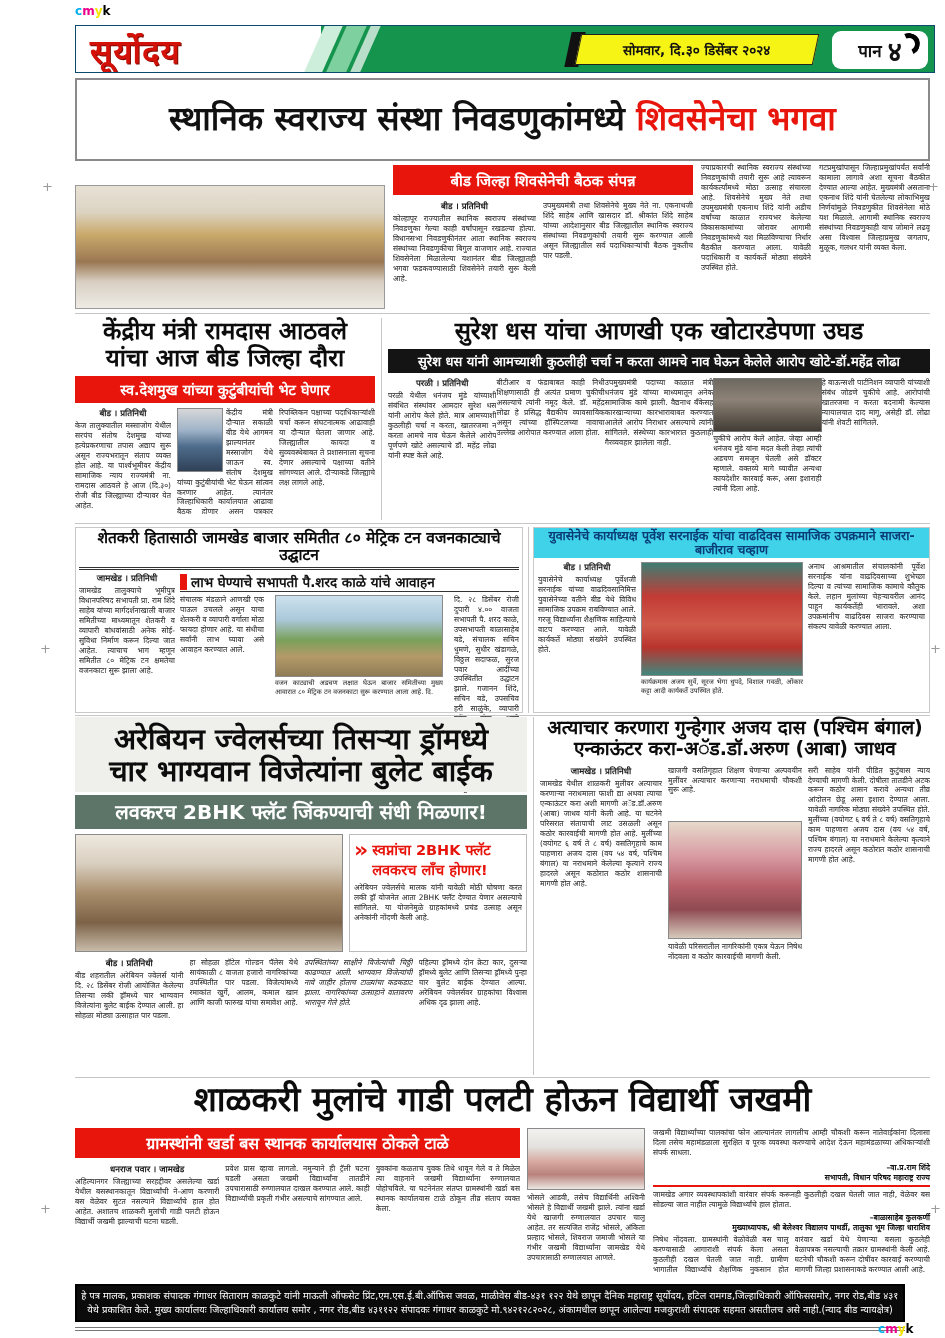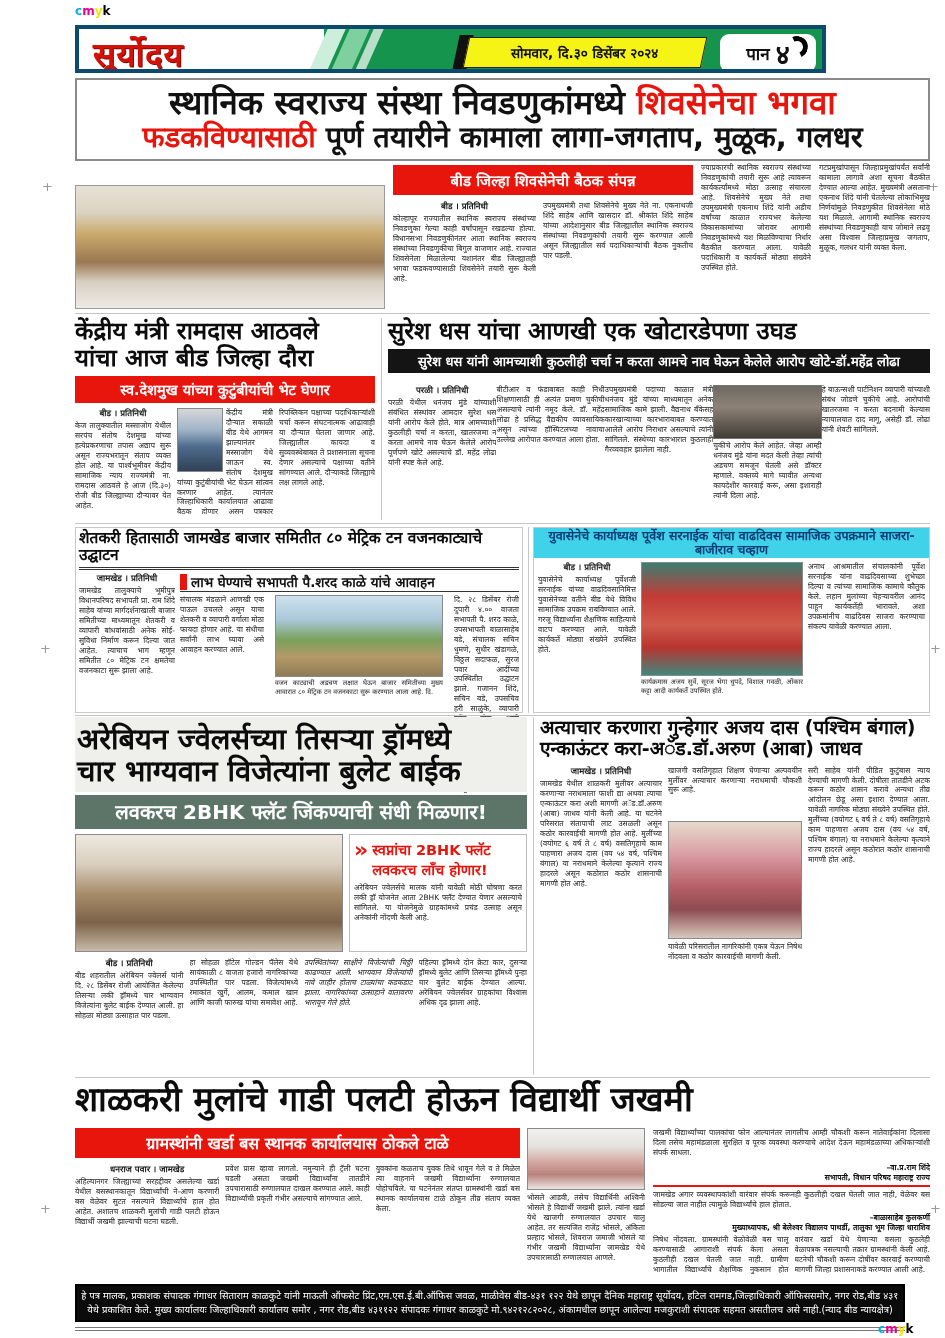--- a/index.html
+++ b/index.html
@@ -4,21 +4,21 @@
 <style>
   html,body{margin:0;padding:0;background:#e9e9e9;}
   *{box-sizing:border-box;}
   #page{position:relative;width:945px;height:1338px;background:#ffffff;margin:0 auto;
         font-family:"DejaVu Sans",sans-serif;color:#111;overflow:hidden;}
   .abs{position:absolute;}
   .hairline-h{position:absolute;height:1px;background:#c6c6c6;}
   .hairline-v{position:absolute;width:1px;background:#c6c6c6;}
   .crop{position:absolute;color:#9a9a9a;font-size:13px;line-height:1;}
   
-  #masthead{left:75px;top:25px;width:751px;height:48px;border:4px solid #0c4a6e;background:#fff;overflow:hidden;}
+  #masthead{left:75px;top:25px;width:860px;height:48px;border:1px solid #0c4a6e;background:#fff;overflow:hidden;}
   #mast-logo{position:absolute;left:14px;top:2px;font-size:33px;font-weight:bold;color:#d31108;
              text-shadow:1px 1px 0 #7e0b05;letter-spacing:1px;}
   #mast-green{position:absolute;left:245px;top:0;right:0;bottom:0;background:#15944e;}
   .stripe{position:absolute;top:-4px;height:56px;transform:skewX(-24deg);}
   #mast-date{position:absolute;right:118px;top:8px;width:238px;height:31px;background:#f6f414;
              transform:skewX(-12deg);border:1px solid #222;display:flex;align-items:center;justify-content:center;}
   #mast-date span{transform:skewX(12deg);font-weight:bold;font-size:13.5px;color:#111;}
   #mast-date-tip{position:absolute;right:352px;top:6px;width:14px;height:35px;background:#111;transform:skewX(-12deg);}
   #page-badge{position:absolute;right:6px;top:5px;width:96px;height:38px;background:#fff;border-radius:9px;
               display:flex;align-items:center;justify-content:center;gap:6px;}
@@ -31,21 +31,21 @@
             display:flex;flex-direction:column;align-items:center;justify-content:center;}
   .lead-l1{font-size:33px;font-weight:bold;line-height:1.1;white-space:nowrap;}
   .lead-l2{font-size:29px;font-weight:bold;line-height:1.15;white-space:nowrap;}
   .red{color:#e8150d;}
   
   .bc{font-size:7.5px;line-height:1.33;text-align:justify;color:#1c1c1c;overflow:hidden;}
   .bc .dl{display:block;font-weight:bold;font-size:8.5px;text-align:center;margin-bottom:2px;}
   .photo{background:#b9a98c;}
   .redbox{background:#e8150d;color:#fff;font-weight:bold;display:flex;align-items:center;justify-content:center;text-align:center;}
   .blackbar{background:#141414;color:#fff;font-weight:bold;display:flex;align-items:center;justify-content:center;text-align:center;}
-  .hl{font-weight:bold;color:#0c0c0c;text-align:left;line-height:1.12;}
+  .hl{font-weight:bold;color:#0c0c0c;text-align:center;line-height:1.12;}
   .caption{font-size:6.8px;line-height:1.3;text-align:justify;color:#222;overflow:hidden;}
   .sign{font-weight:bold;font-size:7.6px;text-align:right;}
   
   #footer{left:75px;top:1284px;width:830px;height:38px;background:#0b0b0b;border:2px solid #000;
           color:#fff;display:flex;flex-direction:column;align-items:center;justify-content:center;}
   #footer div{font-size:9.6px;line-height:1.45;white-space:nowrap;overflow:hidden;width:99%;text-align:center;}
   #footer-rule{left:75px;top:1327px;width:830px;height:4px;border-top:1px solid #777;border-bottom:1px solid #777;}
   .cmyk{font-weight:bold;font-size:12px;letter-spacing:0;}
   .cmyk .c{color:#00aeef}.cmyk .m{color:#ec008c}.cmyk .y{color:#f5e400}.cmyk .k{color:#000}
 </style>
@@ -76,21 +76,20 @@
       </div>
     <div id="page-badge">
       <span class="moon"></span>
       <span class="pl">पान</span>
       <span class="pn">४</span>
     </div>
   </div>
 
   <div id="lead-box" class="abs">
     <div class="lead-l1"><span>स्थानिक स्वराज्य संस्था निवडणुकांमध्ये </span><span class="red">शिवसेनेचा भगवा</span></div>
-    <div class="lead-l2"><span class="red">फडकविण्यासाठी </span><span>पूर्ण तयारीने कामाला लागा-जगताप, मुळूक, गलधर</span></div>
   </div>
 
   <div class="abs" style="left:75px;top:163px;width:855px;height:148px;">
     <div class="abs photo" style="left:0;top:22px;width:310px;height:124px;
          background:linear-gradient(180deg,#e8e2d6 0%,#dcd3c2 22%,#caa96b 40%,#9a7752 62%,#d8cfc2 78%,#efece6 100%);
          box-shadow:inset 0 0 0 1px #9a9a9a;"></div>
     <div class="abs redbox" style="left:318px;top:2px;width:300px;height:30px;font-size:15px;">बीड जिल्हा शिवसेनेची बैठक संपन्न</div>
     <div class="abs bc" style="left:318px;top:38px;width:143px;height:108px;">
       <span class="dl">बीड । प्रतिनिधी</span><span>कोल्हापूर राज्यातील स्थानिक स्वराज्य संस्थांच्या निवडणुका गेल्या काही वर्षांपासून रखडल्या होत्या. विधानसभा निवडणुकीनंतर आता स्थानिक स्वराज्य संस्थांच्या निवडणुकीचा बिगुल वाजणार आहे. राज्यात शिवसेनेला मिळालेल्या यशानंतर बीड जिल्ह्यातही भगवा फडकवण्यासाठी शिवसेनेने तयारी सुरू केली आहे.</span>
     </div>
@@ -122,21 +121,21 @@
       </div>
       <div class="bc" style="flex:1;">रिपब्लिकन पक्षाच्या पदाधिकाऱ्यांशी चर्चा करून संघटनात्मक आढावाही या दौऱ्यात घेतला जाणार आहे. जिल्ह्यातील कायदा व सुव्यवस्थेबाबत ते प्रशासनाला सूचना देणार असल्याचे पक्षाच्या वतीने सांगण्यात आले. दौऱ्याकडे जिल्ह्याचे लक्ष लागले आहे.</div>
     </div>
   </div>
 
   <div class="hairline-v" style="left:381px;top:318px;height:202px;"></div>
 
   <div class="abs" style="left:388px;top:318px;width:542px;height:202px;">
     <div class="hl" style="font-size:24px;">सुरेश धस यांचा आणखी एक खोटारडेपणा उघड</div>
     <div class="blackbar" style="margin-top:4px;height:24px;font-size:13px;">सुरेश धस यांनी आमच्याशी कुठलीही चर्चा न करता आमचे नाव घेऊन केलेले आरोप खोटे-डॉ.महेंद्र लोढा</div>
-    <div style="display:flex;margin-top:12px;height:136px;">
+    <div style="display:flex;margin-top:5px;height:136px;">
       <div class="bc" style="flex:1;">
         <span class="dl">परळी । प्रतिनिधी</span><span>परळी येथील धनंजय मुंडे यांच्याशी संबंधित संस्थांवर आमदार सुरेश धस यांनी आरोप केले होते. मात्र आमच्याशी कुठलीही चर्चा न करता, खातरजमा न करता आमचे नाव घेऊन केलेले आरोप पूर्णपणे खोटे असल्याचे डॉ. महेंद्र लोढा यांनी स्पष्ट केले आहे.</span>
       </div>
       <div class="bc" style="flex:1;">बीटीआर व फंडाबाबत काही निधी शिक्षणासाठी ही अत्यंत प्रमाण चुकीची असल्याचे त्यांनी नमूद केले. डॉ. महेंद्र लोढा हे प्रसिद्ध वैद्यकीय व्यावसायिक असून त्यांच्या हॉस्पिटलच्या नावाचा उल्लेख आरोपात करण्यात आला होता.</div>
       <div class="bc" style="flex:1;">उपमुख्यमंत्री पदाच्या काळात मंत्री धनंजय मुंडे यांच्या माध्यमातून अनेक सामाजिक कामे झाली. वैद्यनाथ बँकेसह कारखान्याच्या कारभाराबाबत करण्यात आलेले आरोप निराधार असल्याचे त्यांनी सांगितले. संस्थेच्या कारभारात कुठलाही गैरव्यवहार झालेला नाही.</div>
       <div class="bc" style="flex:1;">
         <span class="photo" style="display:block;width:100%;height:54px;margin-bottom:2px;
               background:linear-gradient(180deg,#6b6760 0%,#8d8276 40%,#3f3a33 100%);box-shadow:inset 0 0 0 1px #777;"></span>
         <span>चुकीचे आरोप केले आहेत. जेव्हा आम्ही धनंजय मुंडे यांना मदत केली तेव्हा त्यांची अडचण समजून घेतली असे डॉक्टर म्हणाले. वक्तव्ये मागे घ्यावीत अन्यथा कायदेशीर कारवाई करू, असा इशाराही त्यांनी दिला आहे.</span>
       </div>

